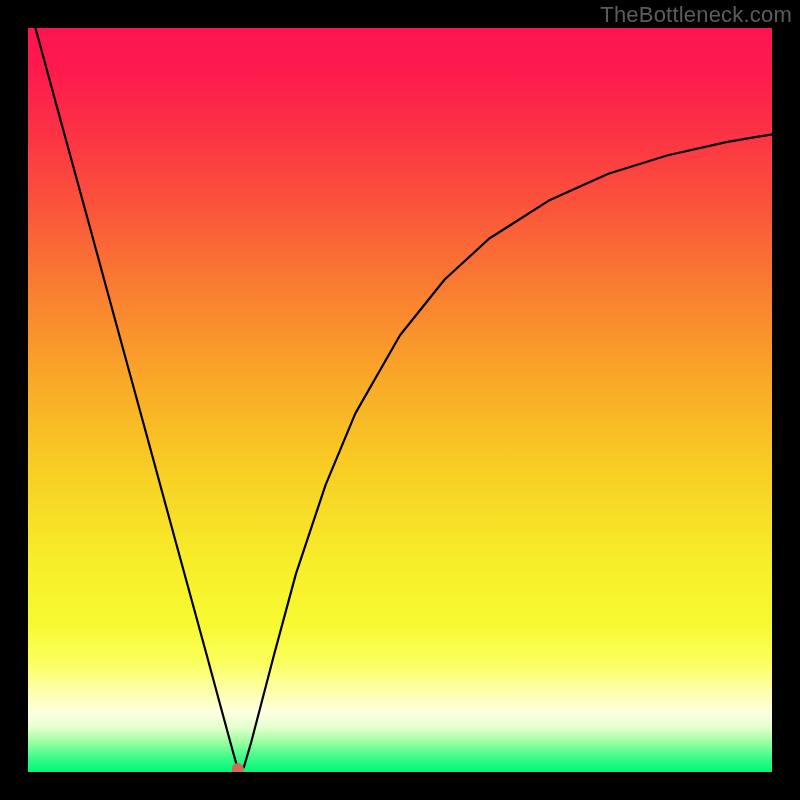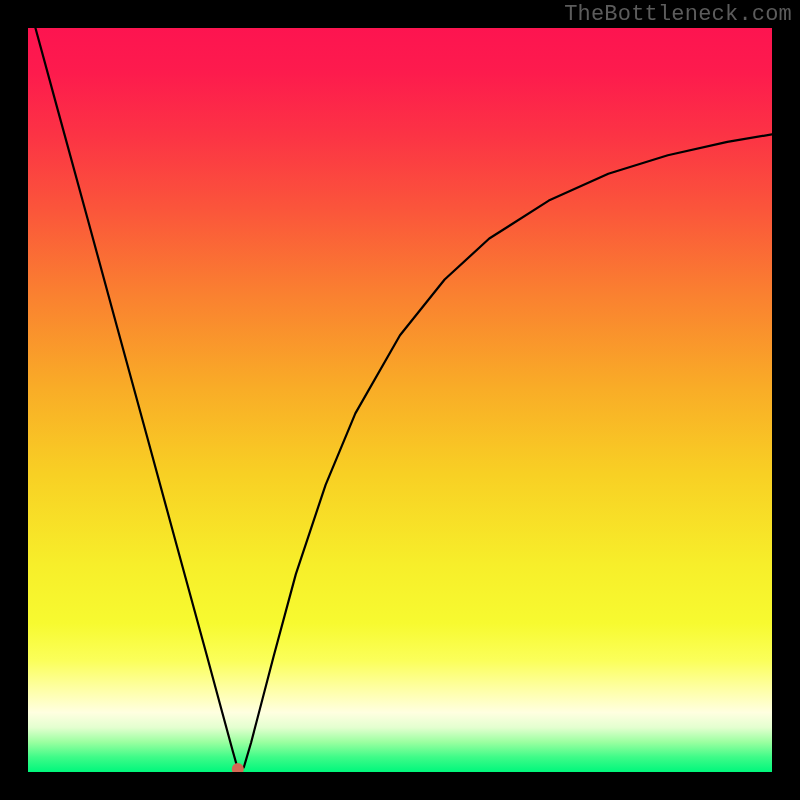--- a/index.html
+++ b/index.html
@@ -24,21 +24,21 @@
     overflow: hidden;
   }
   .gradient {
     position: absolute;
     inset: 0;
   }
   .attribution {
     position: absolute;
     top: 2px;
     right: 8px;
-    font-family: Liberation Mono, monospace;
+    font-family: Liberation Sans, sans-serif;
     font-size: 22px;
     font-weight: 500;
     color: #5c5c5c;
     letter-spacing: 0.2px;
   }
   .curve-line {
     fill: none;
     stroke: #000000;
     stroke-width: 2.2;
     stroke-linecap: round;

